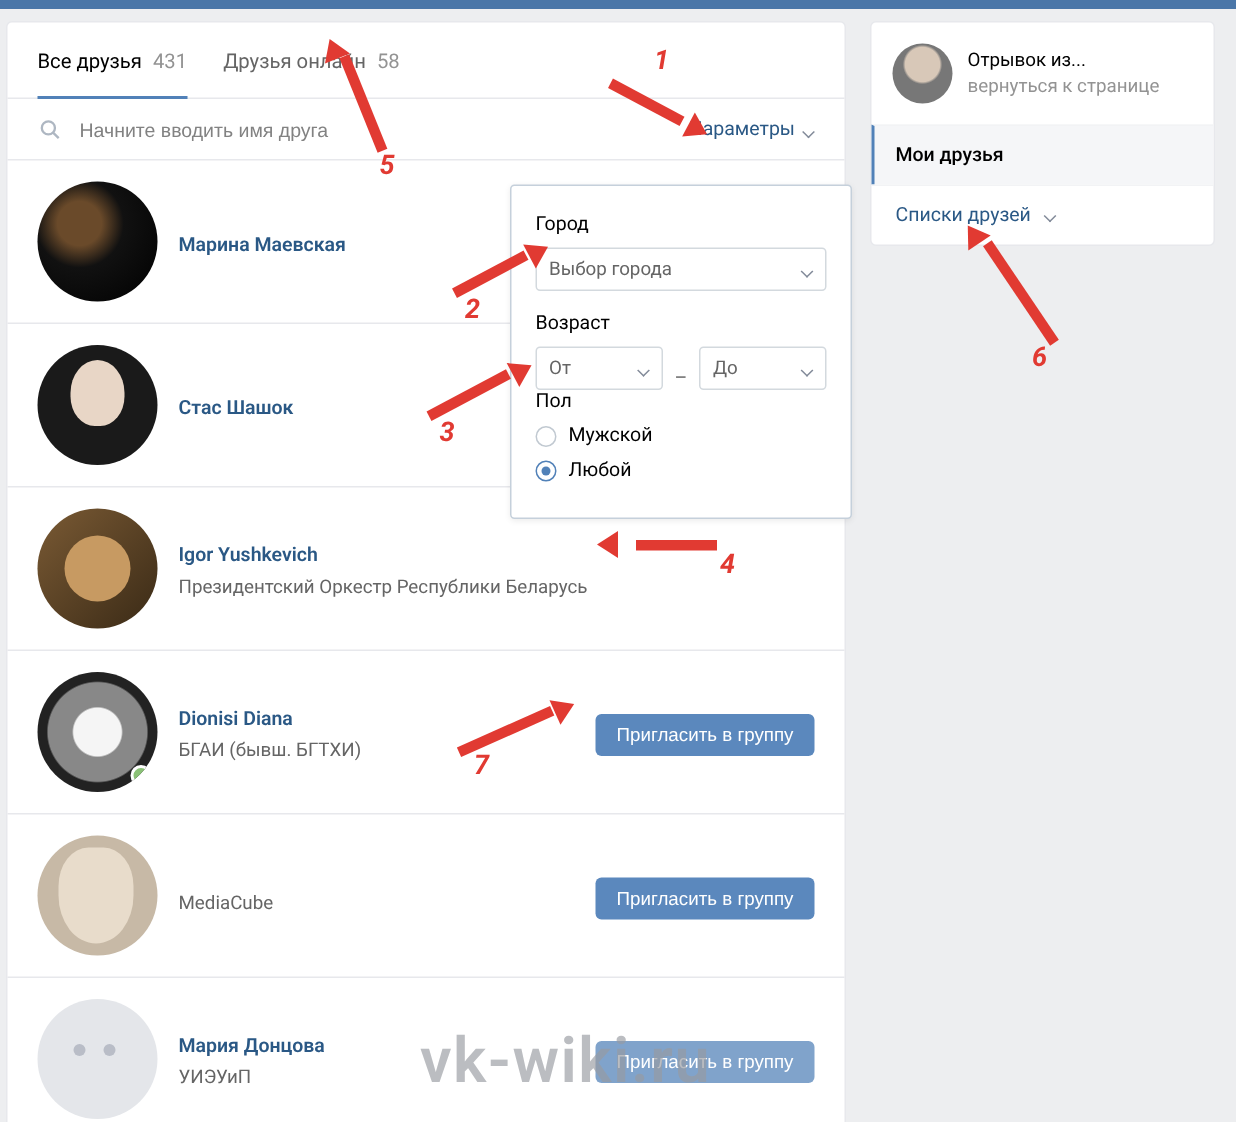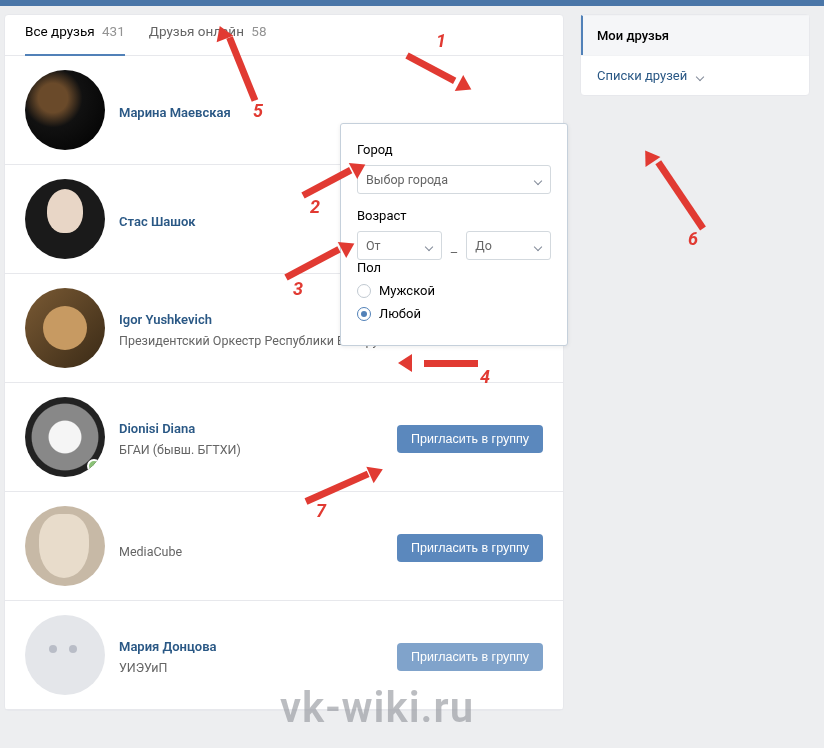--- a/index.html
+++ b/index.html
@@ -19,21 +19,21 @@
   .main {
     background: #fff;
     width: 560px;
     border: 1px solid #e7e8ec;
     border-radius: 4px;
     margin-top: 8px;
     position: relative;
   }
   .tabs { display: flex; align-items: center; border-bottom: 1px solid #e7e8ec; padding: 0 20px; }
   .tab {
-    padding: 8px 0 16px;
+    padding: 18px 0 16px;
     margin-right: 24px;
     color: #656565;
     cursor: pointer;
     font-size: 13.5px;
     position: relative;
   }
   .tab.active { color: #000; }
   .tab.active::after {
     content: "";
     position: absolute;
@@ -207,20 +207,33 @@
       <div class="tab active">
         <span>Все друзья</span>
         <span class="count">431</span>
       </div>
       <div class="tab">
         <span>Друзья онлайн</span>
         <span class="count">58</span>
       </div>
     </div>
 
+    <div class="searchrow">
+      <span class="sicon">
+        <svg width="15" height="15" viewBox="0 0 24 24" fill="none" stroke="currentColor" stroke-width="2.5">
+            <circle cx="10" cy="10" r="7"></circle>
+            <line x1="21" y1="21" x2="15" y2="15"></line>
+          </svg>
+      </span>
+      <input type="text" placeholder="Начните вводить имя друга" style="">
+      <div class="params">
+        <span>Параметры</span>
+        <span class="chev"></span>
+      </div>
+    </div>
 
     <div class="friend">
       <div class="avatar av1"></div>
       <div class="finfo">
         <div class="fname">Марина Маевская</div>
       </div>
     </div>
 
     <div class="friend">
       <div class="avatar av2"></div>
@@ -291,20 +304,27 @@
       <div class="radopt">
         <span class="rad on"></span>
         <span class="rtxt">Любой</span>
       </div>
     </div>
 
   </div>
 
   <div class="side">
     <div class="sidecard">
+      <div class="prof">
+        <div class="pav"></div>
+        <div class="ptxt">
+          <div class="ptitle">Отрывок из...</div>
+          <div class="pback">вернуться к странице</div>
+        </div>
+      </div>
       <div class="sidelinks">
         <div class="srow active">Мои друзья</div>
         <div class="srow">
           <span>Списки друзей</span>
           <span class="chev"></span>
         </div>
       </div>
     </div>
   </div>
 </div>

